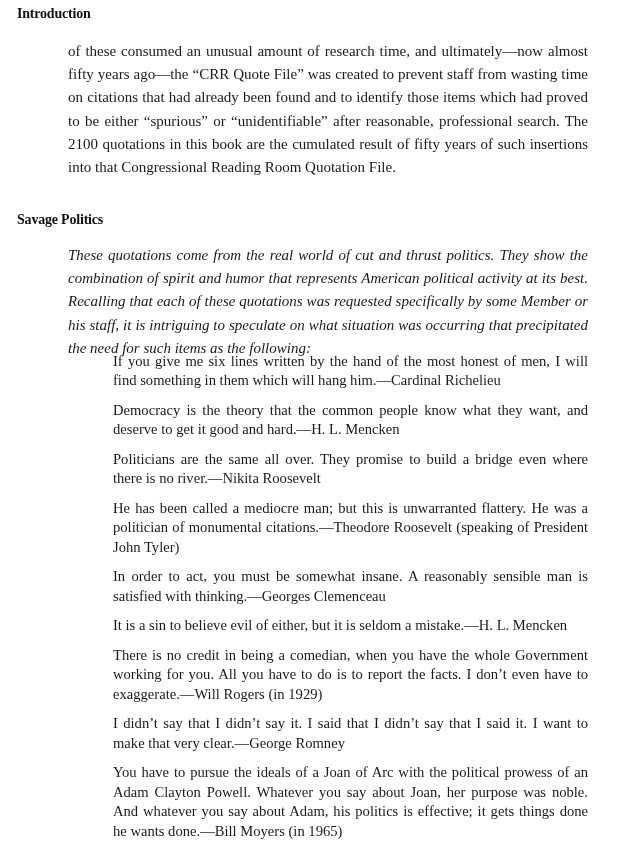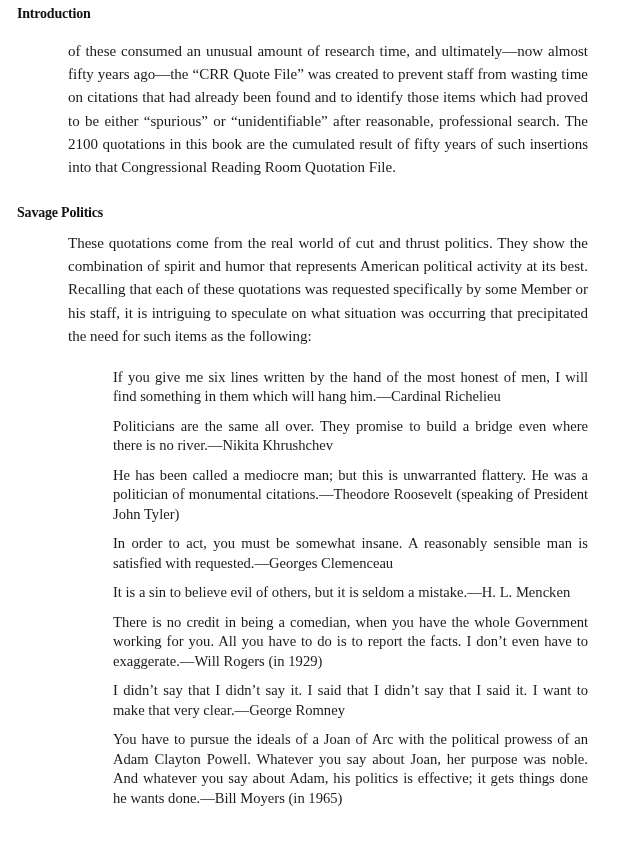--- a/index.html
+++ b/index.html
@@ -25,35 +25,35 @@
       position: absolute;
       left: 17px;
       font-family: "Liberation Serif", "DejaVu Serif", serif;
       font-weight: bold;
       font-size: 14px;
       letter-spacing: -0.2px;
       color: #111;
       margin: 0;
     }
     .heading-intro { top: 6px; }
-    .heading-savage { top: 205px; }
+    .heading-savage { top: 212px; }
 
     .para {
       position: absolute;
       left: 68px;
       width: 520px;
       font-family: "Liberation Serif", "DejaVu Serif", serif;
       font-size: 15px;
       line-height: 23.2px;
       text-align: justify;
       color: #1a1a1a;
       margin: 0;
     }
     .para-intro { top: 40px; }
-    .para-savage { top: 232px; }
+    .para-savage { top: 244px; font-style: italic; }
 
     .quotes {
       position: absolute;
       left: 113px;
       width: 475px;
       top: 357px;
       margin: 0;
       padding: 0;
       list-style: none;
     }
@@ -75,24 +75,25 @@
 
   <h2 class="section-heading heading-intro">Introduction</h2>
 
   <p class="para para-intro">of these consumed an unusual amount of research time, and ultimately—now almost fifty years ago—the “CRR Quote File” was created to prevent staff from wasting time on citations that had already been found and to identify those items which had proved to be either “spurious” or “unidentifiable” after reasonable, professional search. The 2100 quotations in this book are the cumulated result of fifty years of such insertions into that Congressional Reading Room Quotation File.</p>
 
   <h2 class="section-heading heading-savage">Savage Politics</h2>
 
   <p class="para para-savage">These quotations come from the real world of cut and thrust politics. They show the combination of spirit and humor that represents American political activity at its best. Recalling that each of these quotations was requested specifically by some Member or his staff, it is intriguing to speculate on what situation was occurring that precipitated the need for such items as the following:</p>
 
   <ul class="quotes" style="top: 352px;">
-    <li class="quote" style="margin-top: 16px;">If you give me six lines written by the hand of the most honest of men, I will find something in them which will hang him.—Cardinal Richelieu</li>
-    <li class="quote">Politicians are the same all over. They promise to build a bridge even where there is no river.—Nikita Khrushchev</li>
+    <li class="quote" style="margin-top: 0px;">If you give me six lines written by the hand of the most honest of men, I will find something in them which will hang him.—Cardinal Richelieu</li>
+    <li class="quote">Democracy is the theory that the common people know what they want, and deserve to get it good and hard.—H. L. Mencken</li>
+    <li class="quote">Politicians are the same all over. They promise to build a bridge even where there is no river.—Nikita Roosevelt</li>
     <li class="quote">He has been called a mediocre man; but this is unwarranted flattery. He was a politician of monumental citations.—Theodore Roosevelt (speaking of President John Tyler)</li>
-    <li class="quote">In order to act, you must be somewhat insane. A reasonably sensible man is satisfied with requested.—Georges Clemenceau</li>
-    <li class="quote">It is a sin to believe evil of others, but it is seldom a mistake.—H. L. Mencken</li>
+    <li class="quote">In order to act, you must be somewhat insane. A reasonably sensible man is satisfied with thinking.—Georges Clemenceau</li>
+    <li class="quote">It is a sin to believe evil of either, but it is seldom a mistake.—H. L. Mencken</li>
     <li class="quote">There is no credit in being a comedian, when you have the whole Govern­ment working for you. All you have to do is to report the facts. I don’t even have to exaggerate.—Will Rogers (in 1929)</li>
     <li class="quote">I didn’t say that I didn’t say it. I said that I didn’t say that I said it. I want to make that very clear.—George Romney</li>
     <li class="quote">You have to pursue the ideals of a Joan of Arc with the political prowess of an Adam Clayton Powell. Whatever you say about Joan, her purpose was noble. And whatever you say about Adam, his politics is effective; it gets things done he wants done.—Bill Moyers (in 1965)</li>
 
   </ul>
 
 </div>
 
 </body></html>

